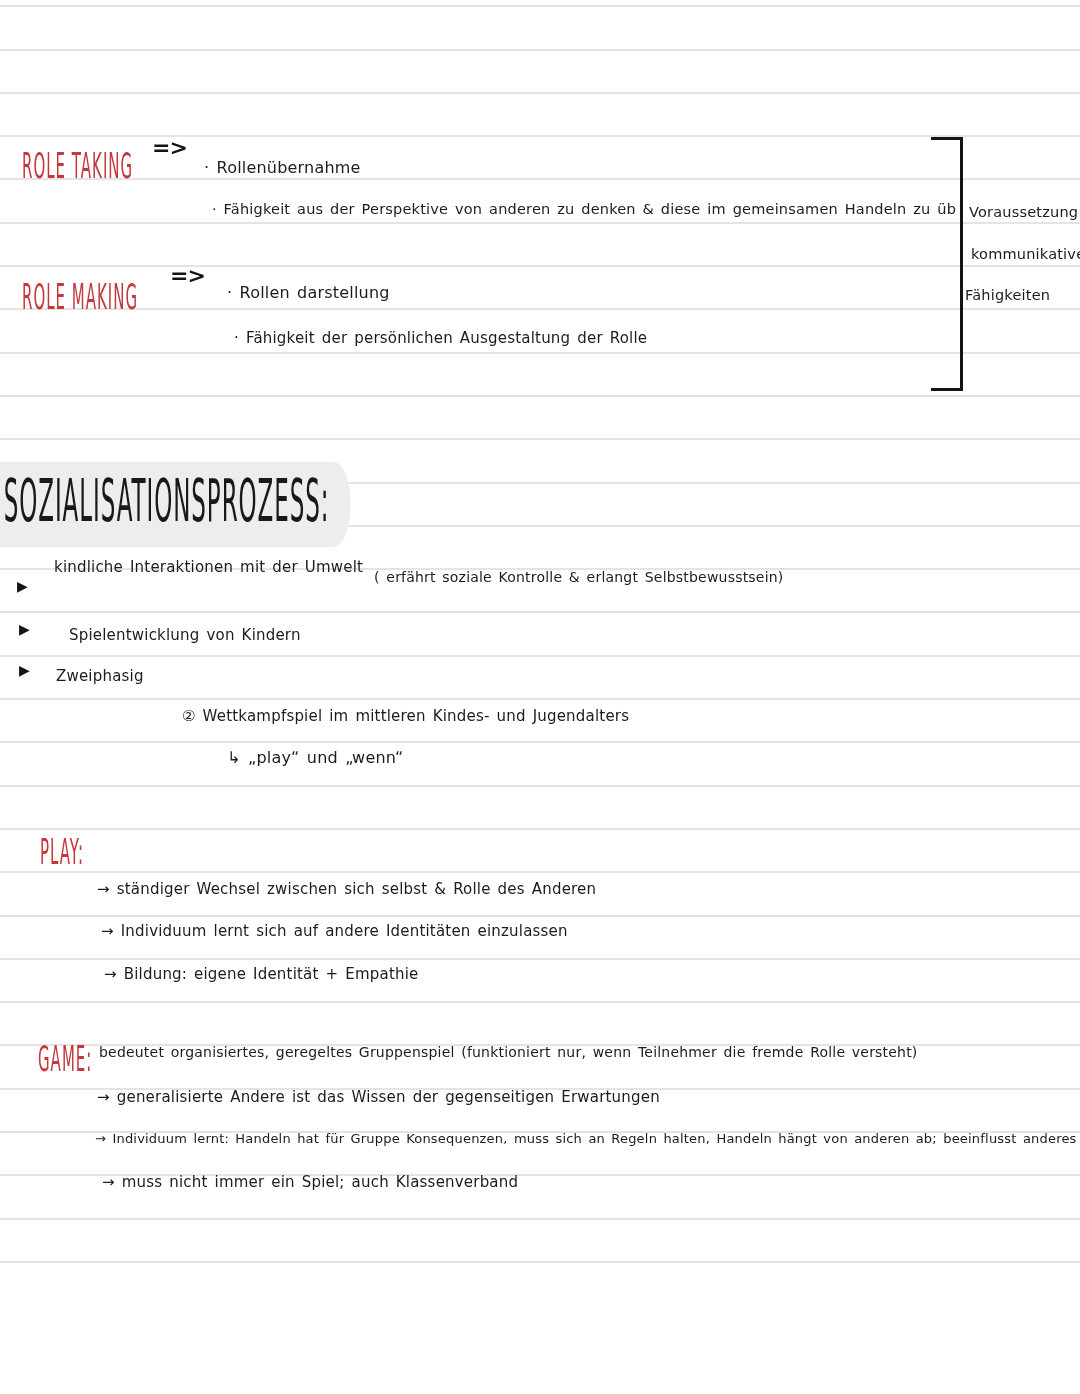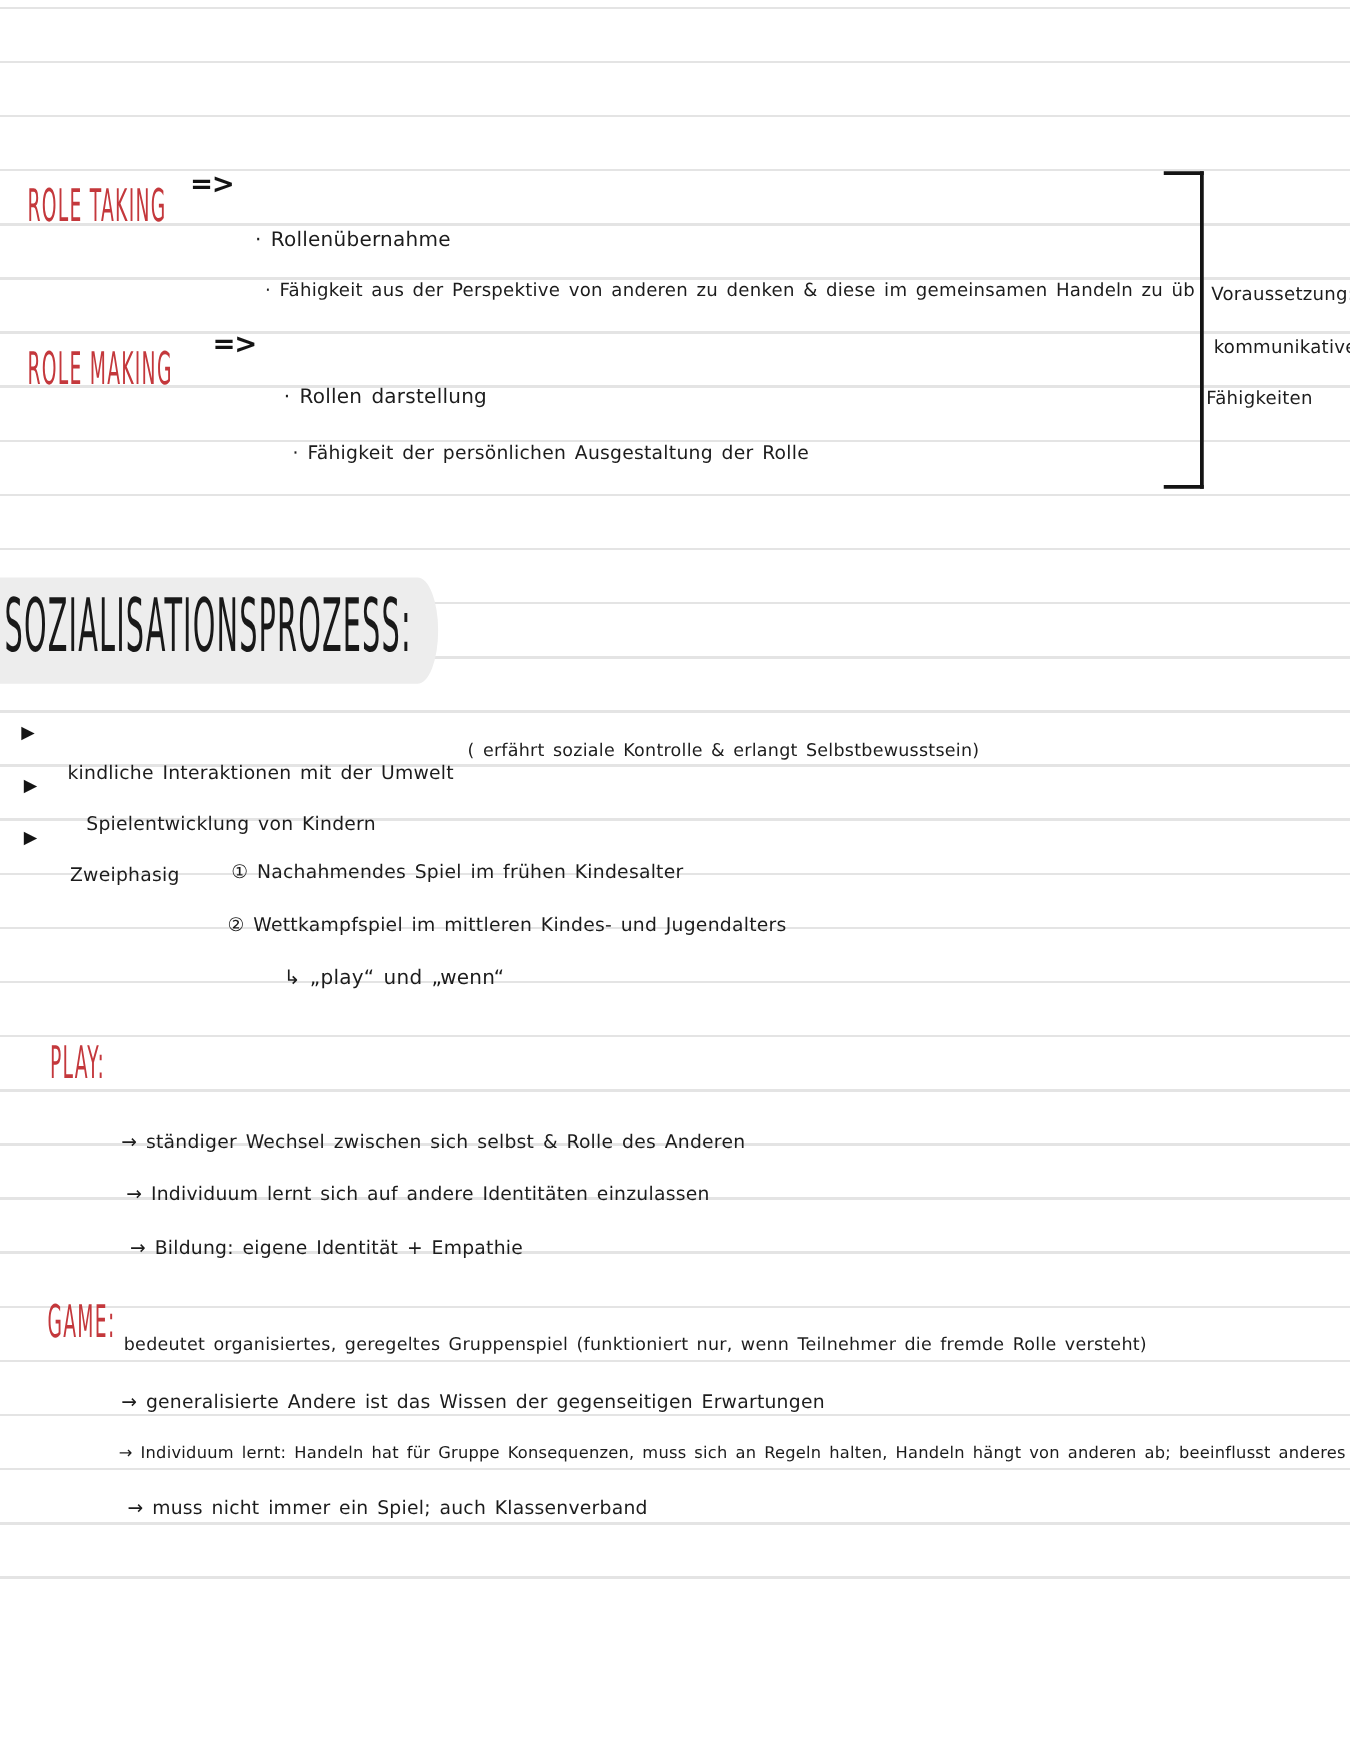--- a/index.html
+++ b/index.html
@@ -22,21 +22,20 @@
     );
     pointer-events:none;
   }
   .hand{
     position:absolute;
     white-space:nowrap;
     font-size:15px;
     letter-spacing:.2px;
     word-spacing:2px;
     color:#1c1c1c;
-    margin-top:24px;
   }
   .red-heading{
     position:absolute;
     white-space:nowrap;
     color:#c4383c;
     font-size:30px;
     font-weight:500;
     letter-spacing:2px;
     transform:scale(0.5,1.2);
     transform-origin:0 0;
@@ -90,29 +89,28 @@
   <span class="hand" style="left:965px;top:287px;font-size:14.5px">Fähigkeiten</span>
 
   <span class="red-heading" style="left:22px;top:275px">ROLE MAKING</span>
   <span class="arrow-big" style="left:170px;top:263px">=&gt;</span>
   <span class="hand" style="left:227px;top:283px;font-size:16px">· Rollen darstellung</span>
   <span class="hand" style="left:234px;top:329px;font-size:15px">· Fähigkeit der persönlichen Ausgestaltung der Rolle</span>
 
   <span class="title" style="left:0px;top:462px">SOZIALISATIONSPROZESS:</span>
 
   <span class="tri" style="left:17px;top:578px">▶</span>
-  <span class="hand" style="left:54px;top:585px">kindliche Interaktionen mit der Umwelt</span>
+  <span class="hand" style="left:54px;top:558px">kindliche Interaktionen mit der Umwelt</span>
   <span class="hand" style="left:374px;top:569px;font-size:14px">( erfährt soziale Kontrolle &amp; erlangt Selbstbewusstsein)</span>
 
   <span class="tri" style="left:19px;top:621px">▶</span>
   <span class="hand" style="left:69px;top:626px">Spielentwicklung von Kindern</span>
 
   <span class="tri" style="left:19px;top:662px">▶</span>
   <span class="hand" style="left:56px;top:667px">Zweiphasig</span>
-  <span class="hand" style="left:185px;top:664px">① Nachahmendes Spiel im frühen Kindesalter</span>
   <span class="hand" style="left:182px;top:707px">② Wettkampfspiel im mittleren Kindes- und Jugendalters</span>
   <span class="hand" style="left:227px;top:748px;font-size:16px">↳ „play“  und  „wenn“</span>
 
   <span class="red-heading" style="left:40px;top:830px">PLAY:</span>
   <span class="hand" style="left:97px;top:880px">→ ständiger Wechsel zwischen sich selbst &amp; Rolle des Anderen</span>
   <span class="hand" style="left:101px;top:922px">→ Individuum lernt sich auf andere Identitäten einzulassen</span>
   <span class="hand" style="left:104px;top:965px">→ Bildung: eigene Identität + Empathie</span>
 
   <span class="red-heading" style="left:38px;top:1037px">GAME:</span>
   <span class="hand" style="left:99px;top:1044px;font-size:14px">bedeutet organisiertes, geregeltes Gruppenspiel (funktioniert nur, wenn Teilnehmer die fremde Rolle versteht)</span>

